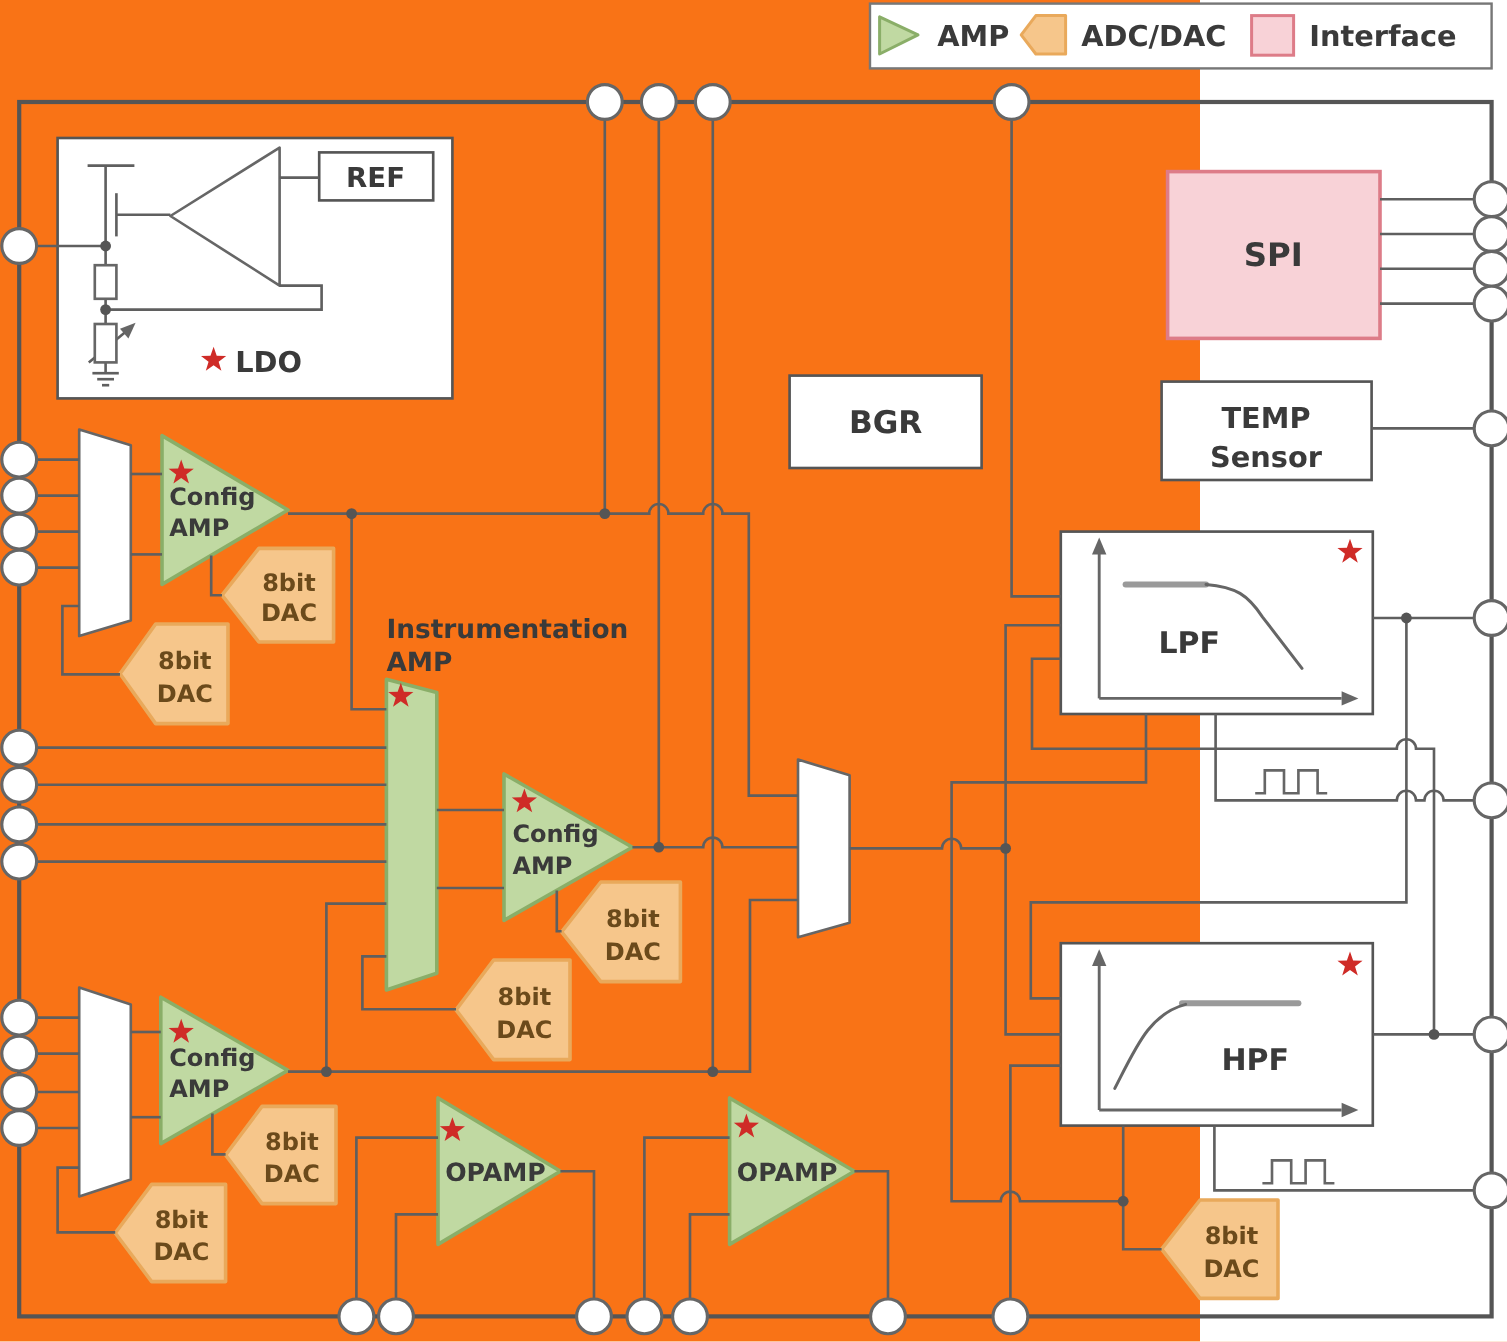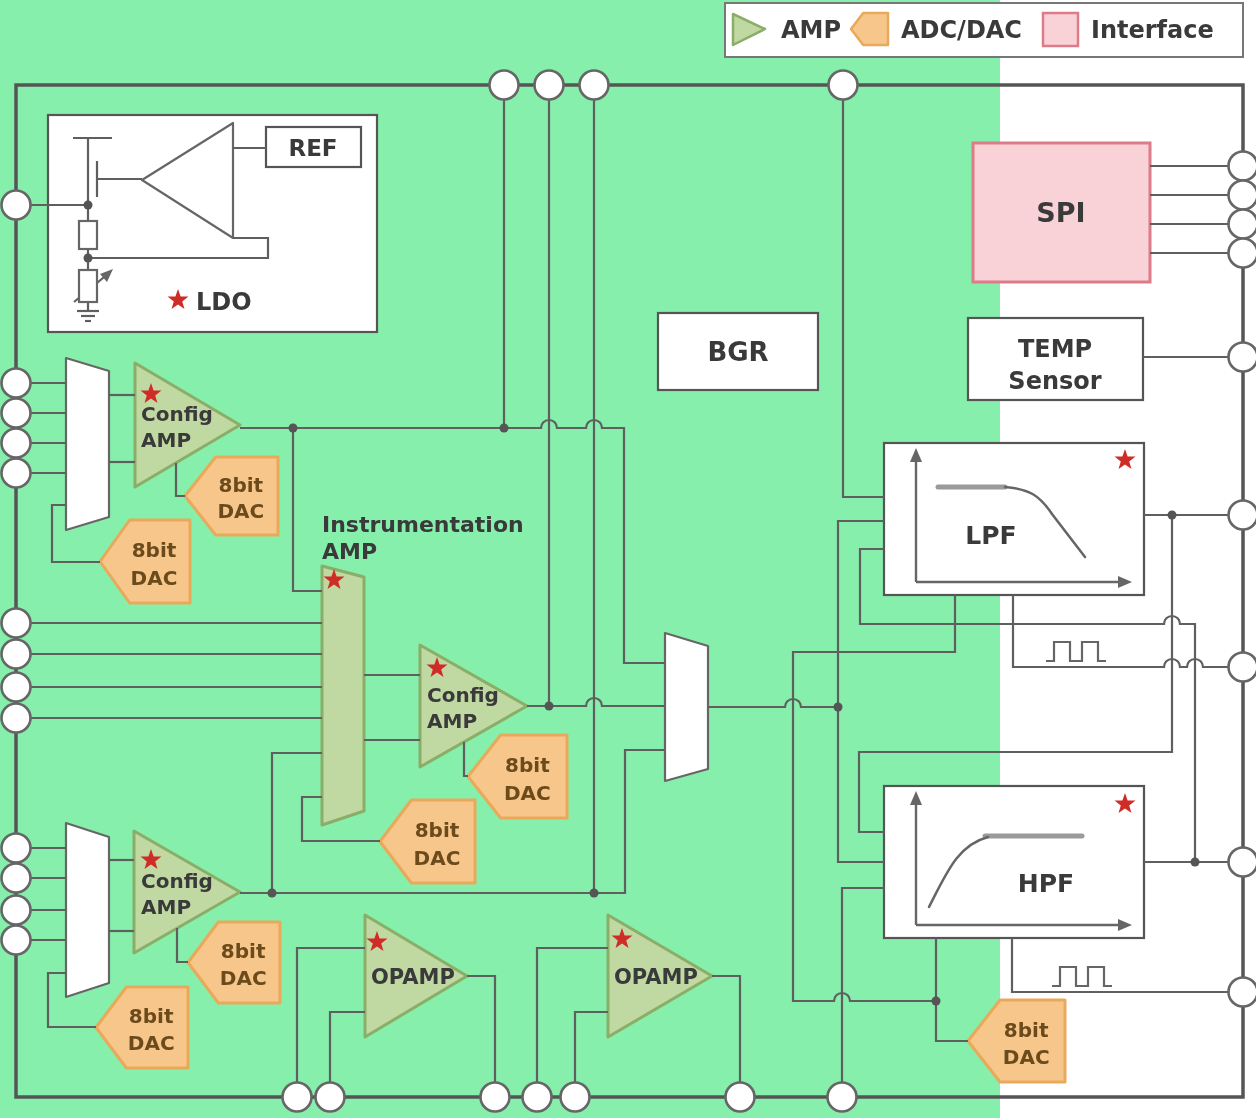--- a/index.html
+++ b/index.html
@@ -1,16 +1,16 @@
 <!DOCTYPE html>
 <html><head>
 <meta charset="utf-8">
 <style>
   html,body{margin:0;padding:0;background:#fff;}
-  #stage{position:relative;width:1000px;height:1118px;background:#86efac;}
+  #stage{position:relative;width:1000px;height:1118px;background:#f97316;}
   svg{display:block}
   svg text{font-family:"DejaVu Sans", sans-serif;font-weight:bold;}
 </style>
 </head>
 <body>
 
 <div id="stage">
   <svg id="diagram" width="1256" height="1118" viewBox="0 0 1256 1118">
       <rect x="16" y="85" width="1227" height="1012" fill="none" stroke="#555555" stroke-width="3.5"></rect>
       <rect x="725" y="3" width="518" height="54" fill="#fff" stroke="#777" stroke-width="2"></rect>

